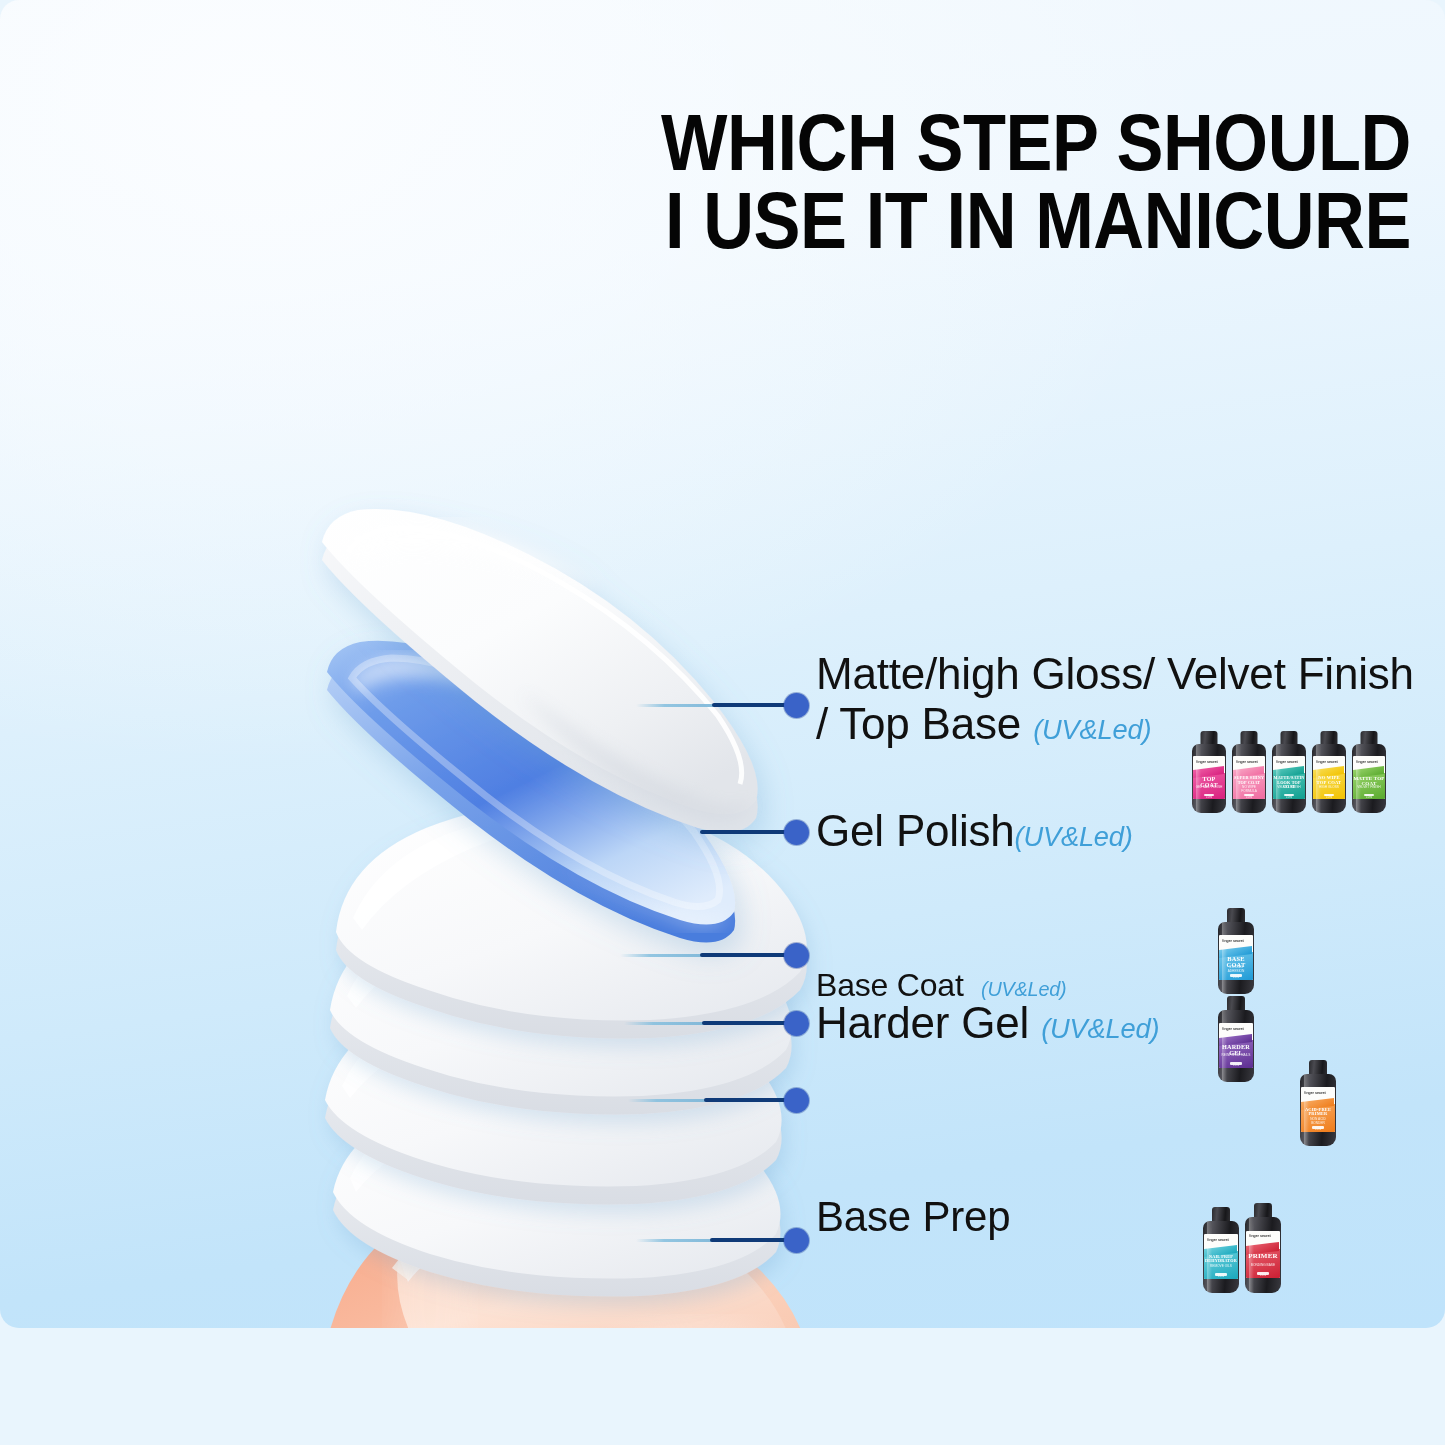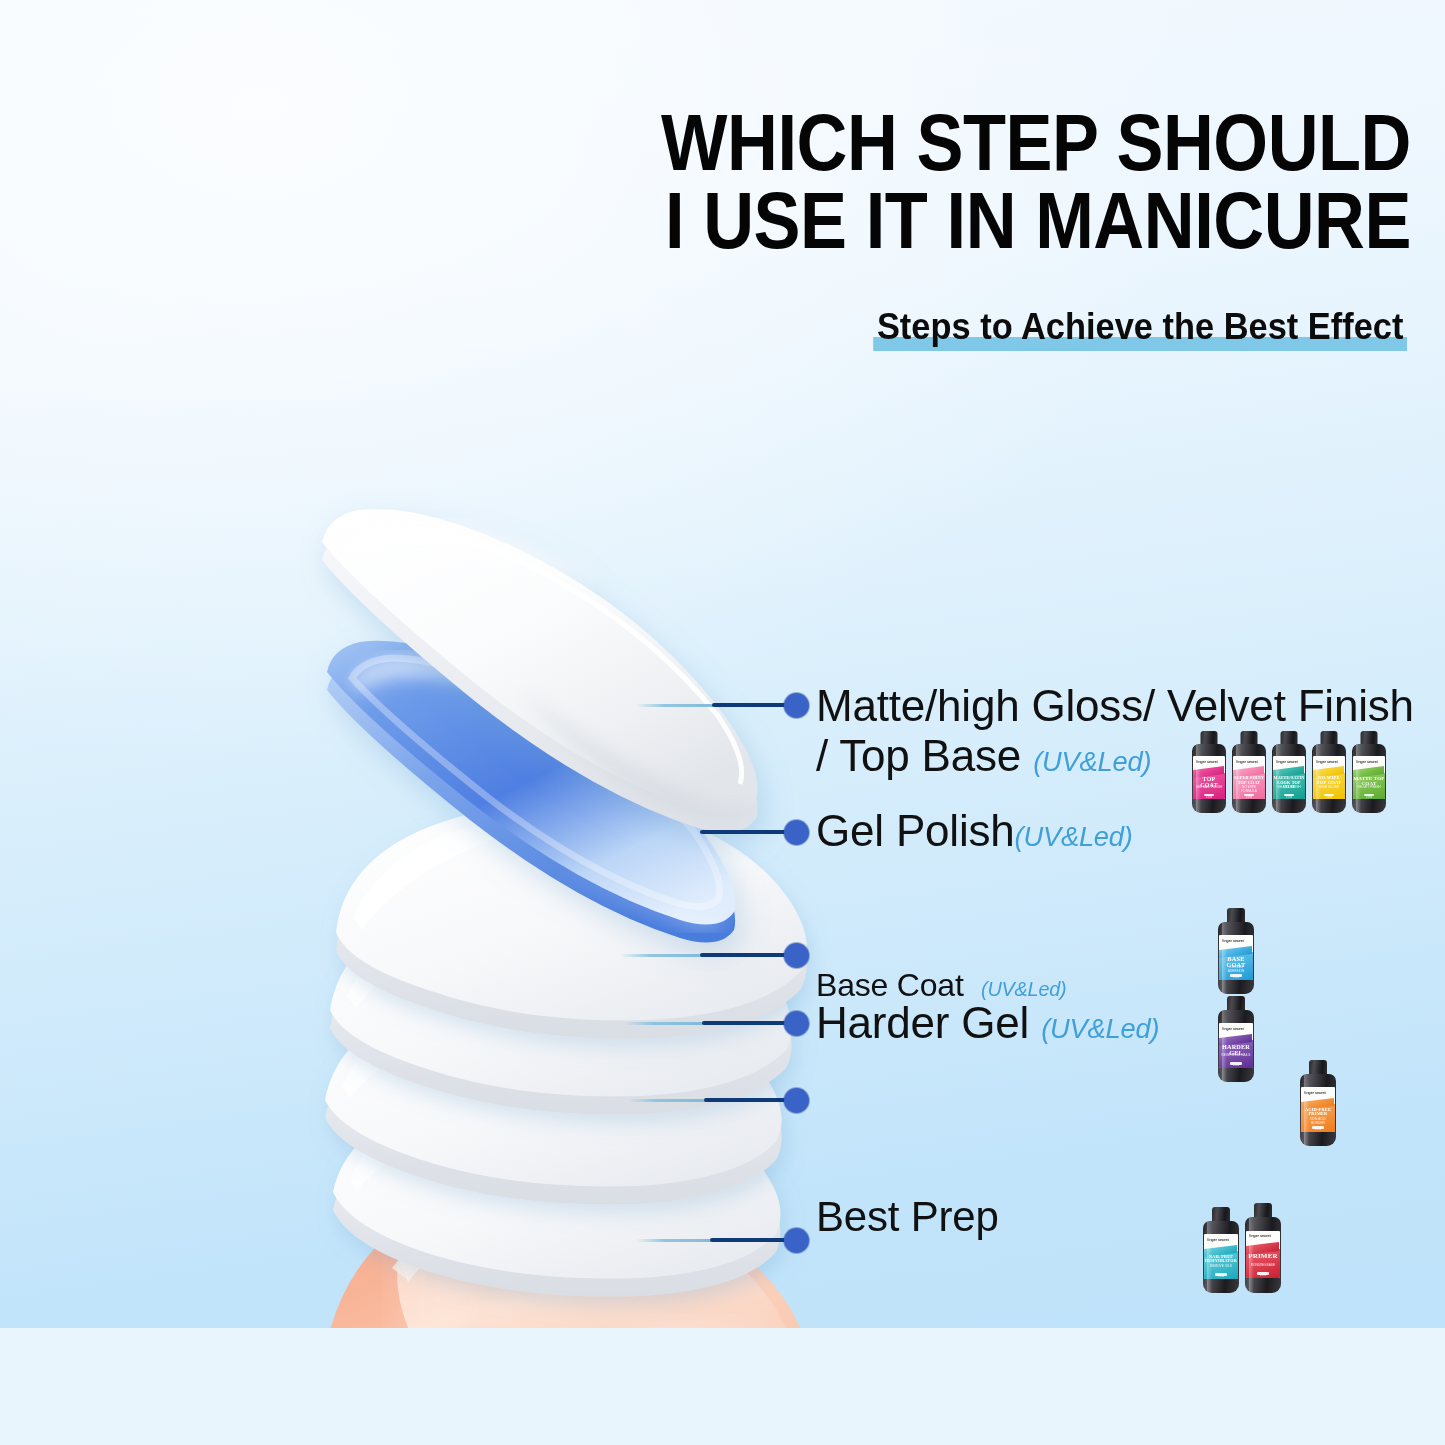--- a/index.html
+++ b/index.html
@@ -6,20 +6,21 @@
   body{
     width:1445px;height:1445px;overflow:hidden;
     font-family:"Liberation Sans", sans-serif;
     background:#e9f5fd;
   }
   #stage{
     position:relative;width:1445px;height:1328px;overflow:hidden;
     background:
       radial-gradient(120% 90% at 18% 8%, #fbfdff 0%, rgba(251,253,255,0) 55%),
       linear-gradient(172deg, #f3f9fe 0%, #eef7fe 22%, #ddf0fc 48%, #cfeafb 68%, #c2e4fa 85%, #bfe3fb 100%);
+    border-radius: 19px;
   }
 
   
   .title{
     position:absolute;left:0;right:34px;top:104px;
     text-align:right;
     font-family:"Liberation Sans", sans-serif;
     font-weight:700;
     font-size:80px;
     line-height:0.98;
@@ -75,21 +76,21 @@
     letter-spacing:-0.2px;
     white-space:nowrap;
     line-height:1.08;
   }
   .lbl .sub{
     color:#3f9fd8;
     font-size:0.62em;
     letter-spacing:-0.2px;
     font-style:italic;
   }
-  .lbl.l1{left:816px;top:682px;font-size:44px;}
+  .lbl.l1{left:816px;top:650px;font-size:44px;}
   .lbl.l1 .row2{margin-top:2px;display:block;}
   .lbl.l2{left:816px;top:807px;font-size:44px;text-align:right;}
   .lbl.l3{left:816px;top:968px;font-size:32px;}
   .lbl.l4{left:816px;top:999px;font-size:44px;}
   .lbl.l5{left:816px;top:1075px;font-size:44px;}
   .lbl.l6{left:816px;top:1194px;font-size:42px;}
   .lbl.l6 .row2{display:block;margin-top:-2px;}
   .lbl.l7{left:816px;top:1320px;font-size:44px;}
 
   
@@ -321,26 +322,20 @@
                Q520 558 440 550 Q382 544 358 562 Z" fill="#ffffff" opacity="0.85" filter="url(#blur8)"></path>
 
       <path d="M520 690 Q614 762 700 800 Q736 812 752 800
                Q744 830 698 818 Q598 784 520 690 Z" fill="#cdd3db" opacity="0.45" filter="url(#blur8)"></path>
     </g>
   </svg>
 
   <div class="title">WHICH STEP SHOULD
 I USE IT IN MANICURE</div>
 
-  <div class="subtitle-wrap">
-    <div class="subtitle">
-      <span class="hl"></span>
-      <span class="txt">Steps to Achieve the Best Effect</span>
-    </div>
-  </div>
 
   <div class="lead" style="left:636px;top:705px;width:160px;">
     <span class="seg faint" style="left:0;width:82px;"></span>
     <span class="seg" style="left:76px;width:84px;"></span>
     <span class="dot" style="left:148px;"></span>
   </div>
   <div class="lead" style="left:700px;top:832px;width:96px;">
     <span class="seg" style="left:0;width:96px;"></span>
     <span class="dot" style="left:84px;"></span>
   </div>
@@ -381,21 +376,21 @@
   <div class="lbl l3">
     <span>Base Coat</span>&nbsp;&nbsp;<span class="sub">(UV&amp;Led)</span>
   </div>
 
   <div class="lbl l4">
     <span>Harder Gel</span>&nbsp;<span class="sub">(UV&amp;Led)</span>
   </div>
 
 
   <div class="lbl l6">
-    <span>Best Prep</span>
+    <span>Base Prep</span>
   </div>
 
   <div class="lbl l7">Best</div>
 
   <div class="bottle" style="left:1192px;top:731px;width:34px;height:82px;">
     <div class="cap" style="width:17px;height:16px;"></div>
     <div class="body" style="top:13px;">
       <div class="label" style="top:18%;height:62%;">
         <div class="brand">finger secret</div>
         <div class="band diag" style="background:linear-gradient(160deg,#ef5fa6,#d81f7e);">

